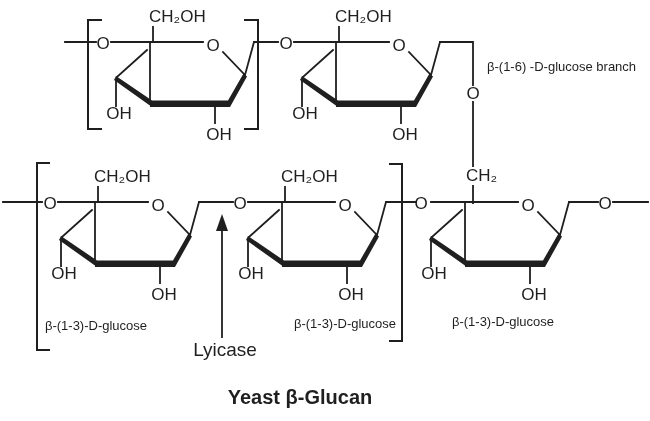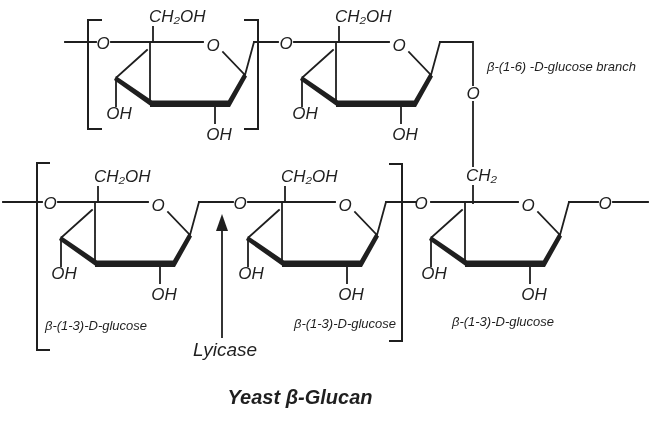--- a/index.html
+++ b/index.html
@@ -1,18 +1,18 @@
 <!DOCTYPE html>
 <html><head>
 <meta charset="utf-8">
 <style>
   html,body { margin:0; padding:0; background:#ffffff; }
   .stage {
     position:relative; width:650px; height:421px; background:#ffffff;
-    font-family:"Liberation Sans", sans-serif; overflow:hidden;font-style:italic;
+    font-family:"Liberation Sans", sans-serif; overflow:hidden;
   }
   svg { display:block; }
   svg text { fill:#1f1f1f; font-family:"Liberation Sans", sans-serif; }
   .bond    { stroke:#1f1f1f; stroke-width:1.8; fill:none; stroke-linecap:square; }
   .bracket { stroke:#1f1f1f; stroke-width:2;   fill:none; stroke-linecap:square; }
   .thick   { fill:#1f1f1f; stroke:none; }
   .atom    { font-size:17px; }
   .mid     { text-anchor:middle; }
   .lbl     { font-size:13px; }
   .enzyme  { font-size:19px; text-anchor:middle; }

